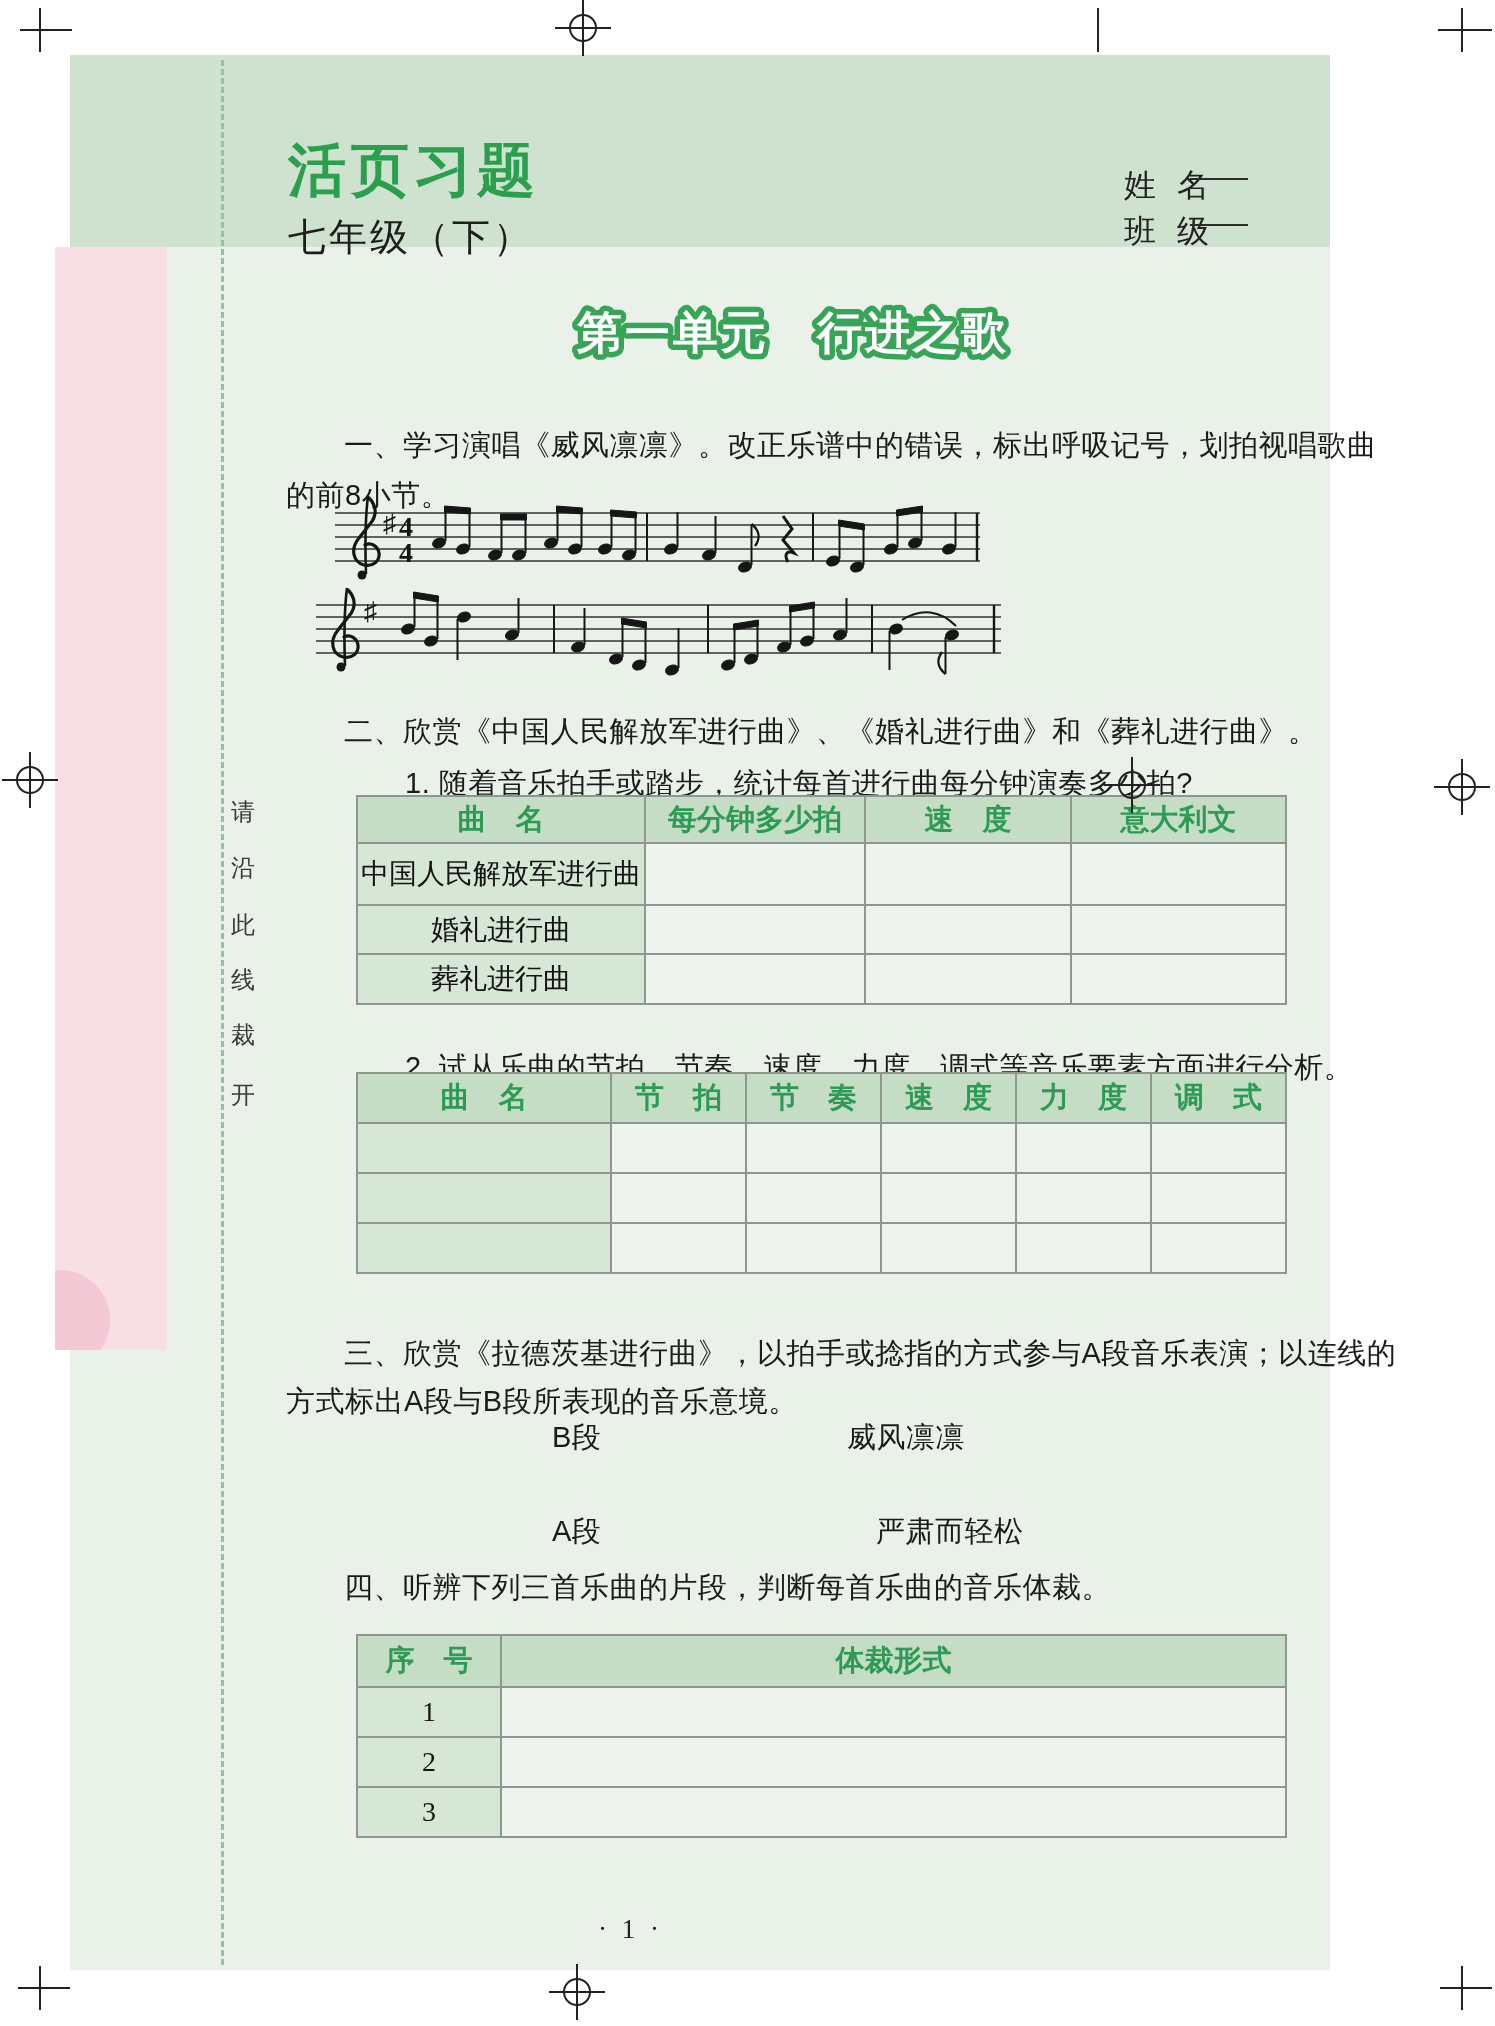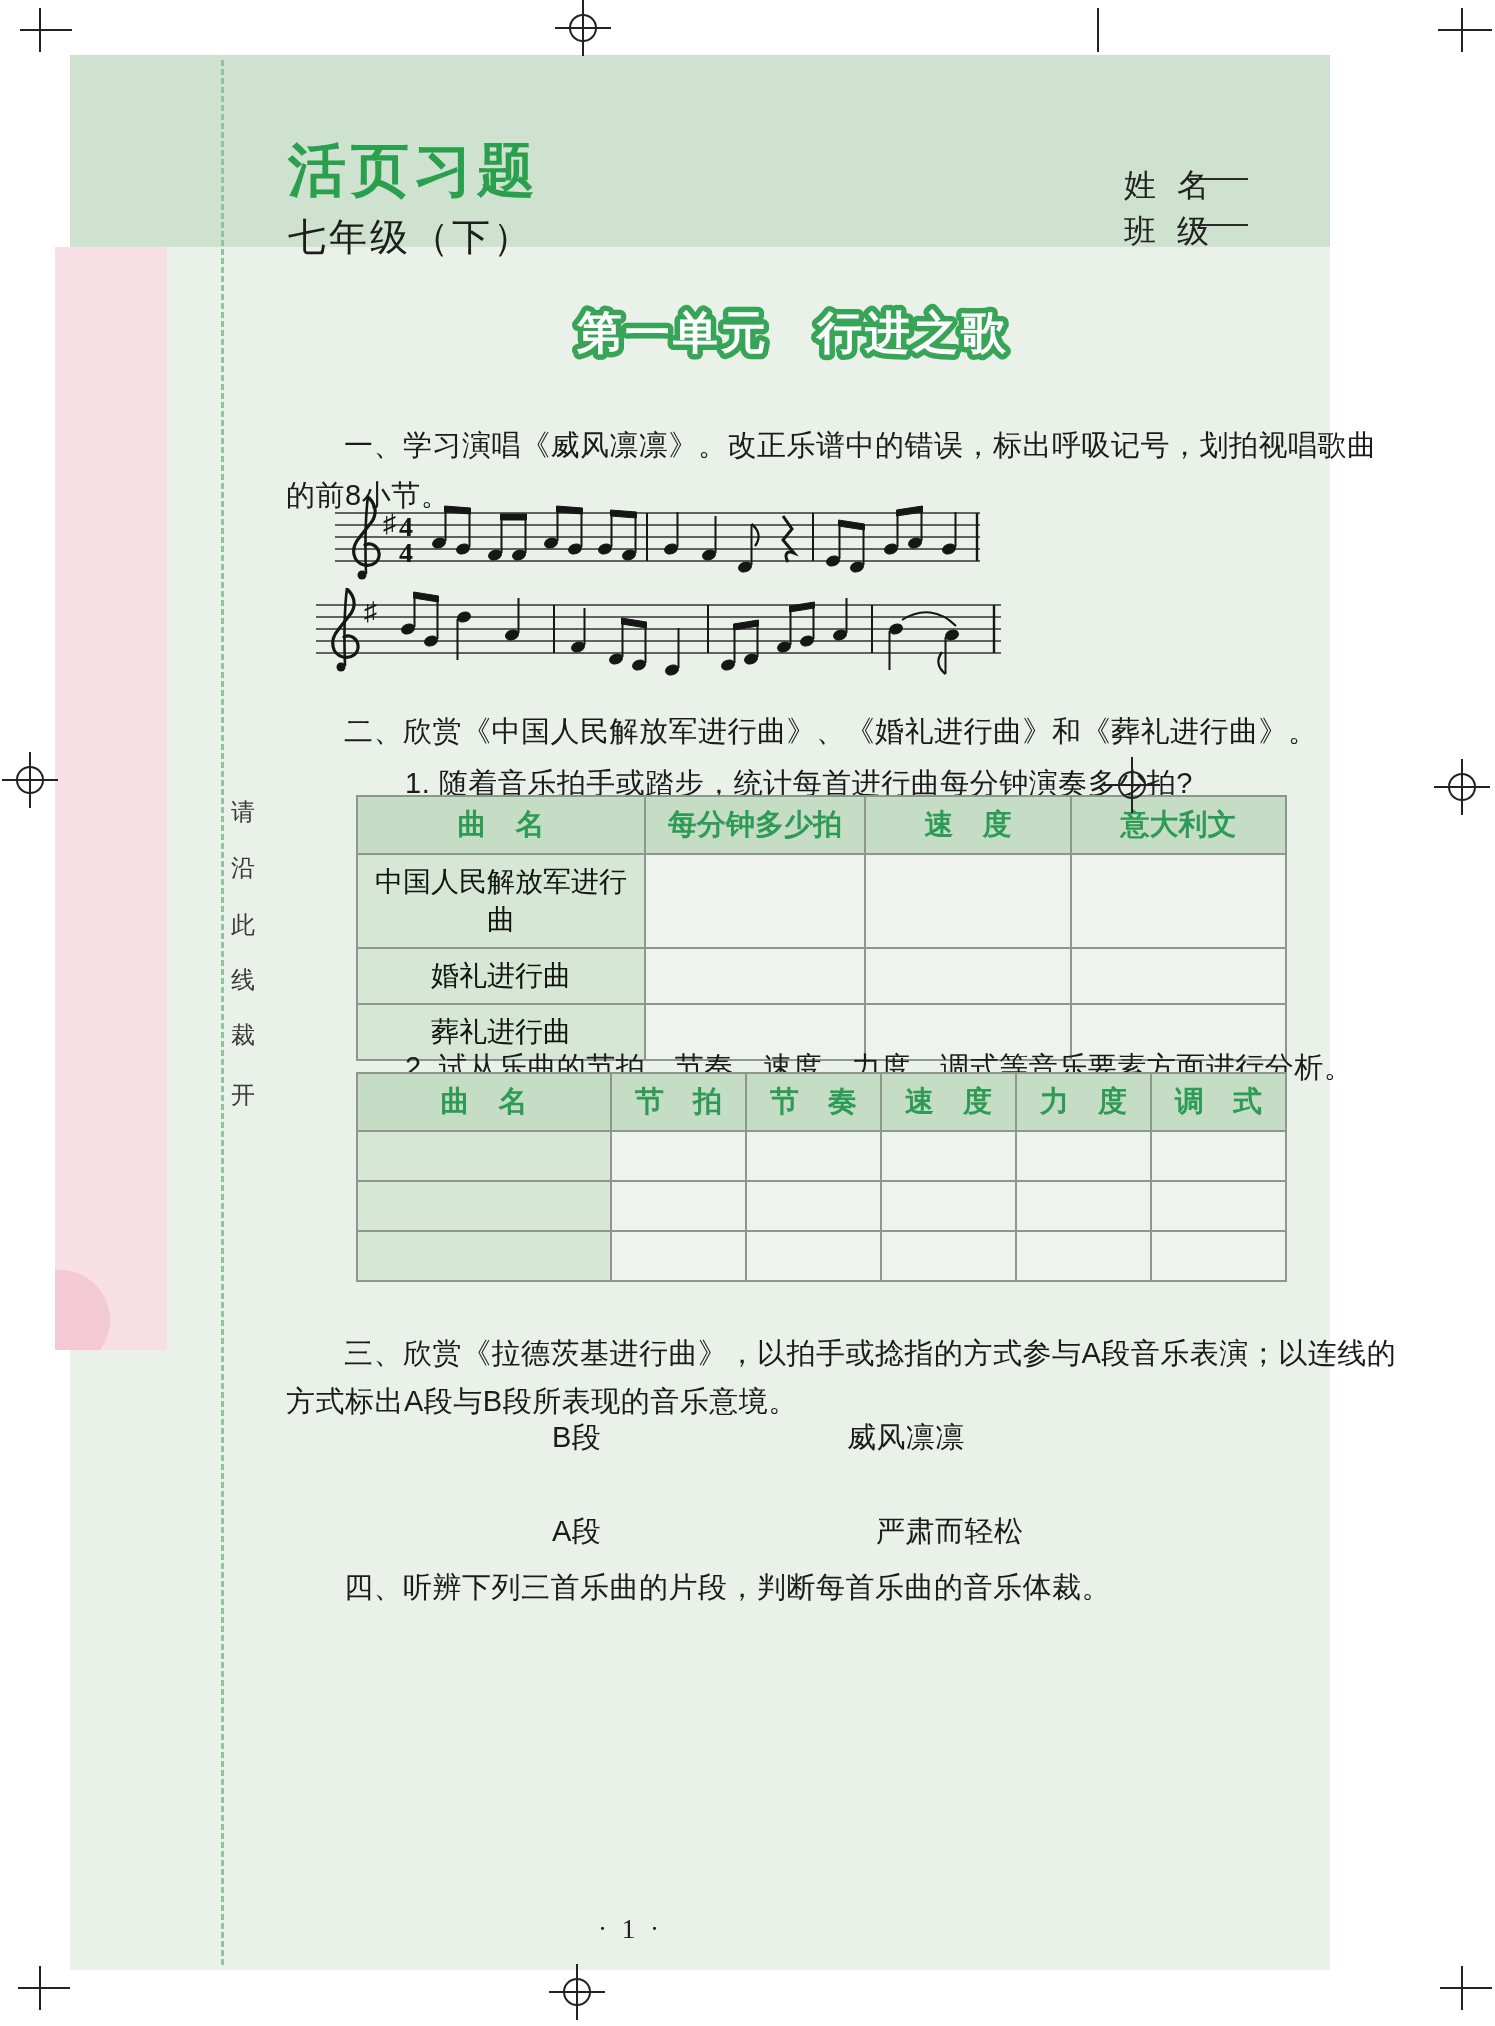--- a/index.html
+++ b/index.html
@@ -16,21 +16,21 @@
   #pink-circle{left:-45px;top:1023px;width:100px;height:100px;border-radius:50%;background:#f3c9d6;}
   #cut-line{left:221px;top:60px;width:0;height:1905px;border-left:3px dashed #8ec49e;}
   .cut-char{left:231px;font-size:24px;color:#3a3a3a;}
   
   #main-title{left:288px;top:116px;font-size:58px;font-weight:bold;color:#2aa04e;letter-spacing:5px;}
   #sub-title{left:288px;top:196px;font-size:38px;color:#1d1d1d;letter-spacing:3px;font-family:"Liberation Serif",serif;}
   .fill-label{font-size:32px;color:#222;letter-spacing:6px;}
   .fill-line{height:0;border-bottom:2px solid #2b2b2b;width:58px;}
   
   table.wtbl{position:absolute;border-collapse:collapse;table-layout:fixed;}
-  table.wtbl th, table.wtbl td{border:2px solid #8f958f;padding:8px;text-align:center;vertical-align:middle;overflow:hidden;}
+  table.wtbl th, table.wtbl td{border:2px solid #8f958f;padding:0;text-align:center;vertical-align:middle;overflow:hidden;}
   table.wtbl th{background:#c4ddc4;color:#2d9b55;font-weight:bold;font-size:29px;font-family:"Liberation Serif",serif;}
   td.rowlabel{background:#d6e7d6;color:#141414;font-size:28px;font-family:"Liberation Serif",serif;}
   td.answer{background:#eef4ed;}
   td.shaded{background:#d6e7d6;}
   
   .staff-svg{position:absolute;}
   
   #cropmarks{left:0;top:0;width:1495px;height:2026px;pointer-events:none;}
 </style>
 </head>
@@ -277,20 +277,44 @@
 
   <div class="abs bodytext nowrap" style="left:344px;top:1318px">三、欣赏《拉德茨基进行曲》，以拍手或捻指的方式参与A段音乐表演；以连线的</div>
   <div class="abs bodytext nowrap" style="left:286px;top:1366px">方式标出A段与B段所表现的音乐意境。</div>
   <div class="abs bodytext nowrap" style="left:552px;top:1402px">B段</div>
   <div class="abs bodytext nowrap" style="left:847px;top:1402px">威风凛凛</div>
   <div class="abs bodytext nowrap" style="left:552px;top:1496px">A段</div>
   <div class="abs bodytext nowrap" style="left:876px;top:1496px">严肃而轻松</div>
 
   <div class="abs bodytext nowrap" style="left:344px;top:1552px">四、听辨下列三首乐曲的片段，判断每首乐曲的音乐体裁。</div>
 
+  <table class="wtbl" style="left:356px;top:1634px;width:929px">
+    <colgroup>
+        <col style="width:144px">
+        <col style="width:785px">
+      </colgroup>
+    <tbody>
+        <tr style="height:52px">
+      <th>序　号</th>
+      <th>体裁形式</th>
+    </tr>
+    <tr style="height:50px">
+      <td class="rowlabel">1</td>
+      <td class="answer"></td>
+    </tr>
+    <tr style="height:50px">
+      <td class="rowlabel">2</td>
+      <td class="answer"></td>
+    </tr>
+    <tr style="height:50px">
+      <td class="rowlabel">3</td>
+      <td class="answer"></td>
+    </tr>
+  </tbody>
+    </table>
 
   <div class="abs serif nowrap" style="left:598px;top:1898px;font-size:27px;color:#222;letter-spacing:4px">· 1 ·</div>
 
   <svg id="cropmarks" class="abs">
     <g stroke="#222" stroke-width="2" fill="none">
       <path d="M40,8 V52"></path>
         <path d="M20,30 H72"></path>
       <circle cx="583" cy="28" r="13"></circle>
         <path d="M583,0 V56"></path>
         <path d="M555,28 H611"></path>

